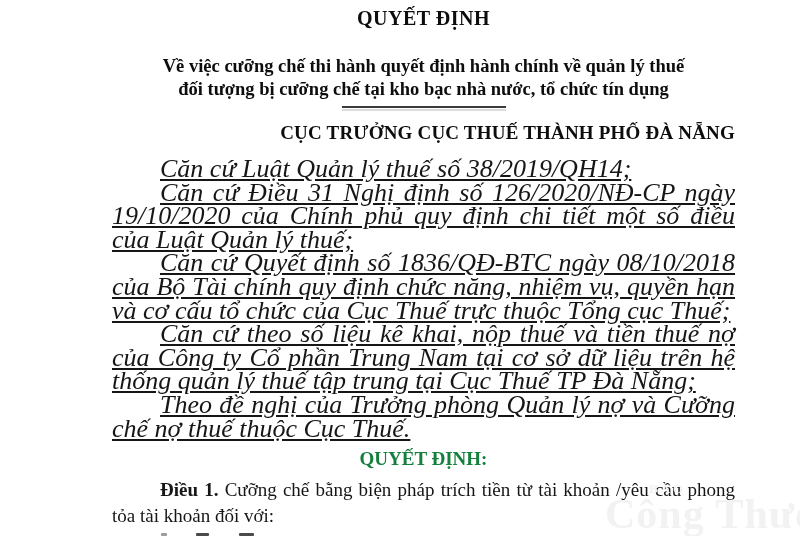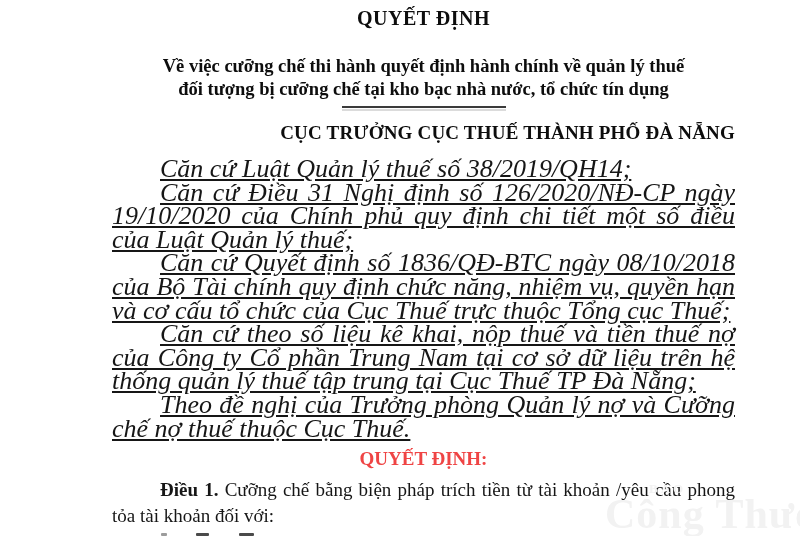--- a/index.html
+++ b/index.html
@@ -63,21 +63,21 @@
     text-indent: 48px;
     text-decoration: underline;
   }
 
   .resolution-heading {
     margin-top: 7px;
     text-align: center;
     font-weight: bold;
     font-size: 19px;
     line-height: 24px;
-    color: #ef4444;
+    color: #15803d;
   }
 
   .article {
     margin: 6px 0 0 0;
     font-size: 19px;
     line-height: 26px;
     text-align: justify;
     text-indent: 48px;
   }
   .article .article-label { font-weight: bold; }

